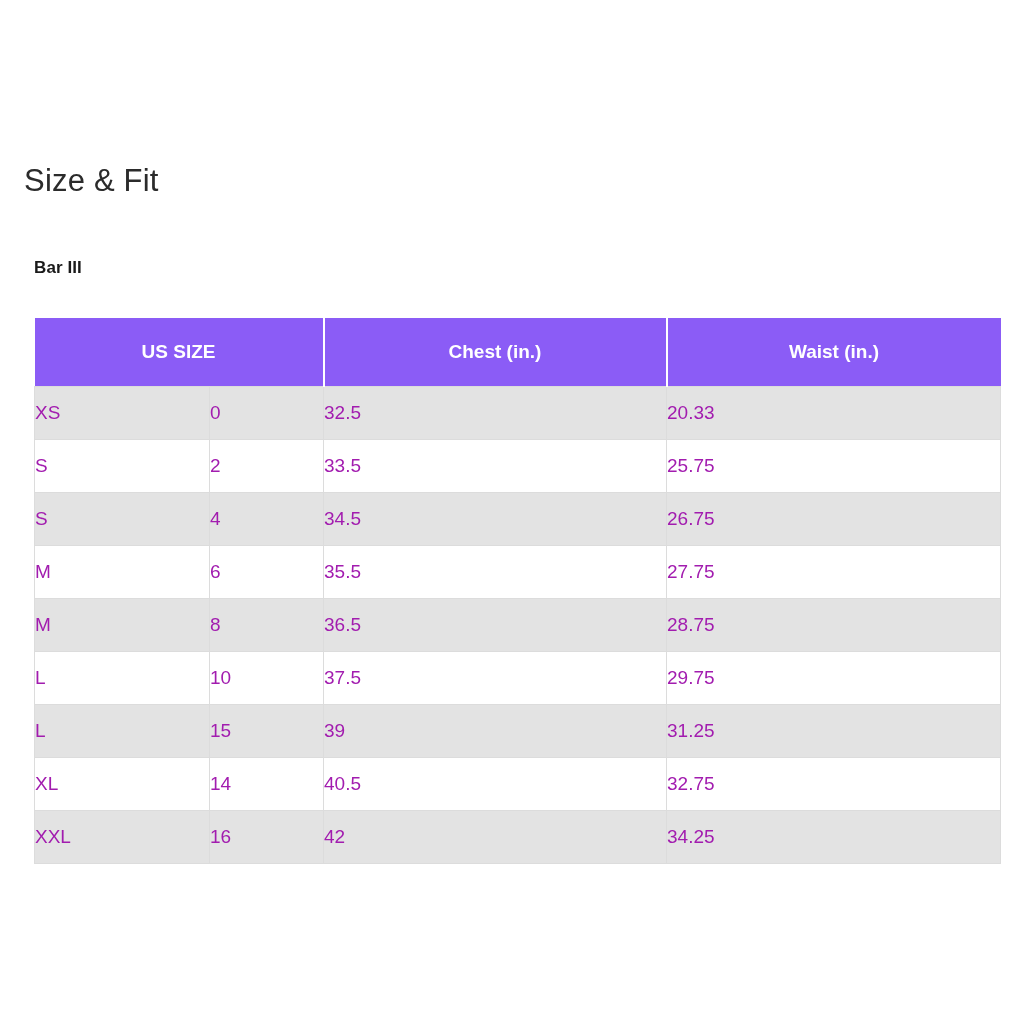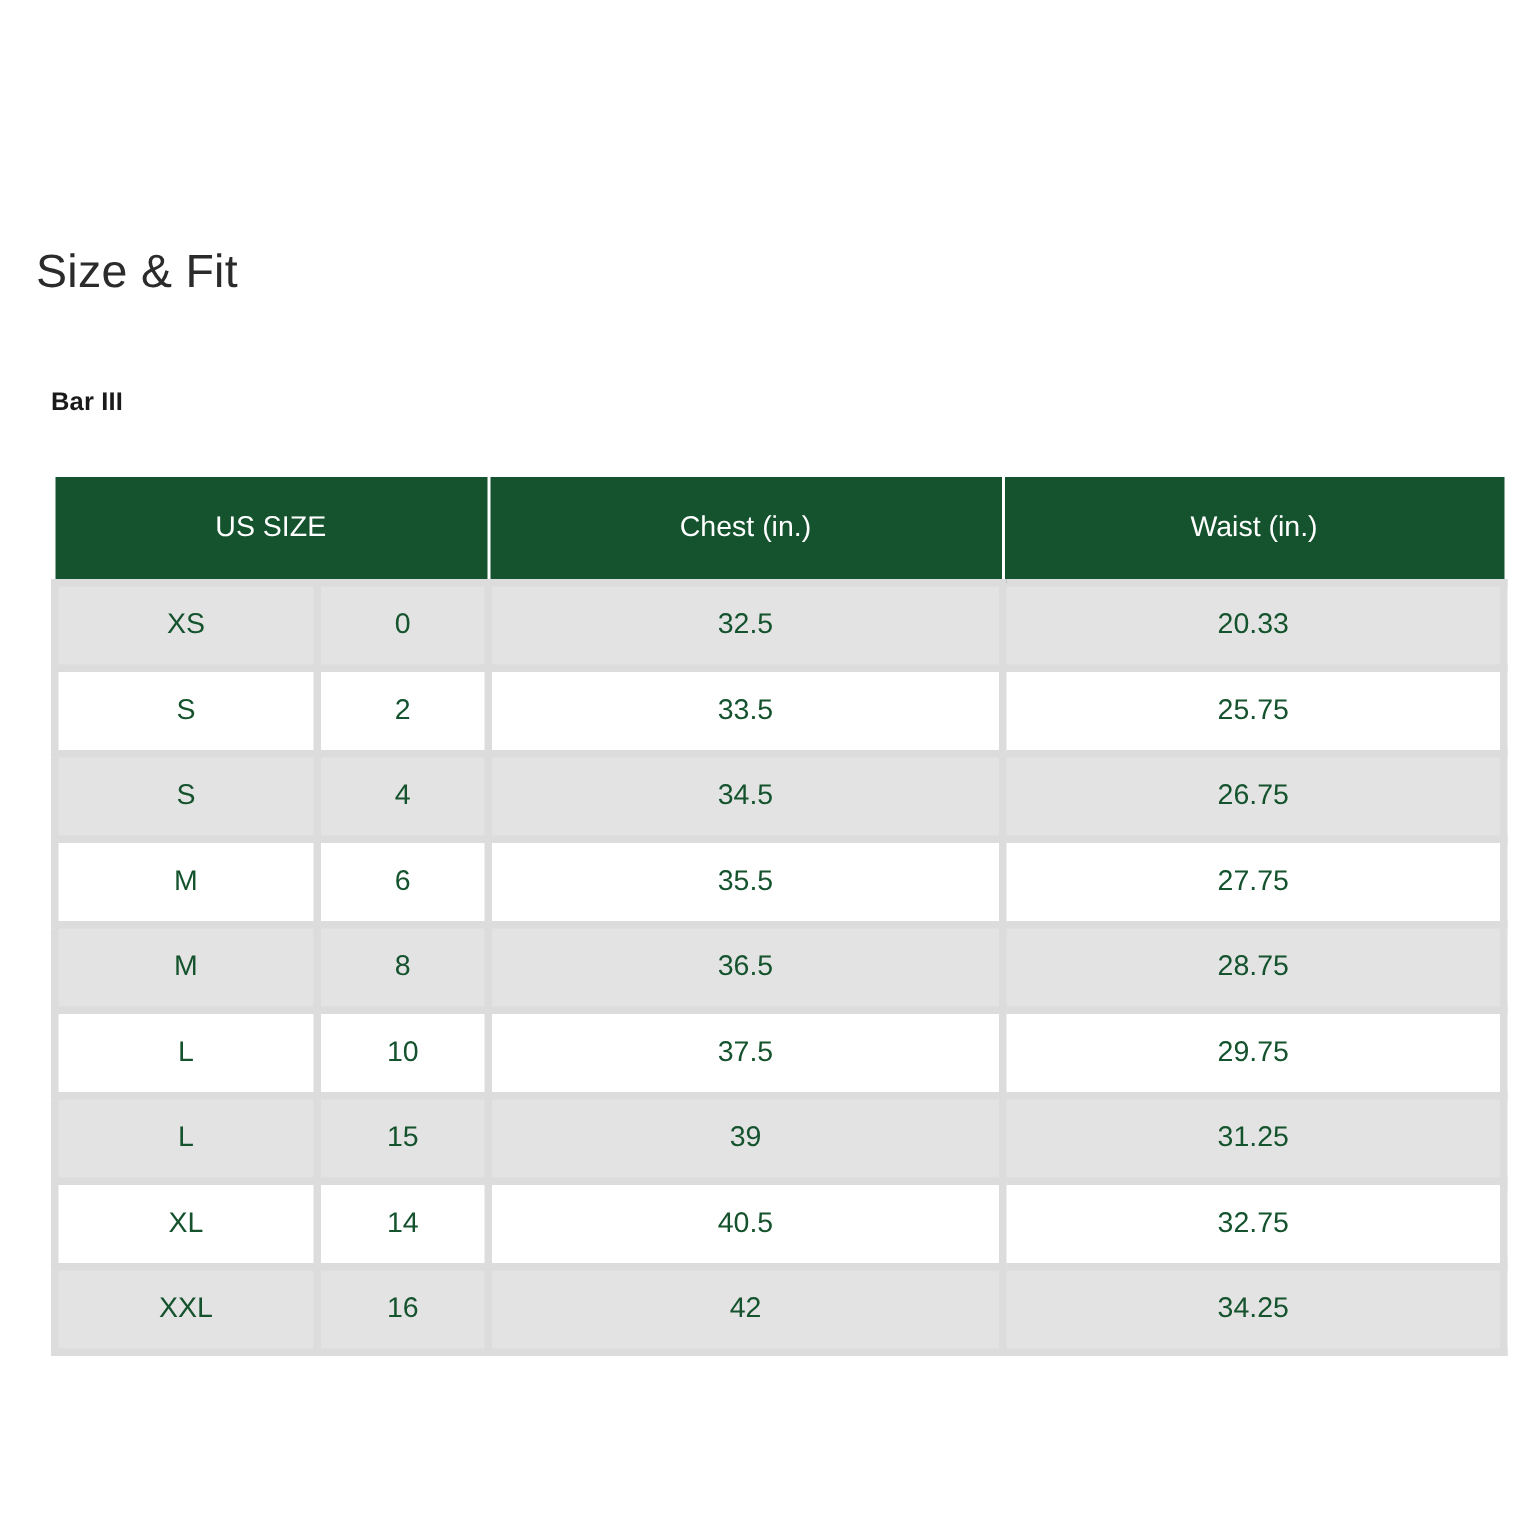--- a/index.html
+++ b/index.html
@@ -43,40 +43,40 @@
     left: 34px;
     top: 318px;
     width: 966px;
   }
   table.size-table {
     border-collapse: collapse;
     width: 966px;
     table-layout: fixed;
   }
   table.size-table th {
-    background: #14532d;
+    background: #8b5cf6;
     color: #ffffff;
     font-size: 19px;
-    font-weight: normal;
+    font-weight: bold;
     height: 68px;
     border-right: 2px solid #ffffff;
     text-align: center;
     vertical-align: middle;
     padding: 0;
   }
   table.size-table th:last-child {
     border-right: none;
   }
   table.size-table td {
     height: 52px;
     font-size: 19px;
-    text-align: center;
+    text-align: left;
     vertical-align: middle;
-    color: #14532d;
-    border: 5px solid #f97316;
+    color: #a21caf;
+    border: 1px solid #f97316;
     padding: 0;
     font-weight: 400;
   }
   tr.row-shade td {
     background: #e3e3e3;
     border-color: #dcdcdc;
   }
   tr.row-plain td {
     background: #ffffff;
     border-color: #dcdcdc;

